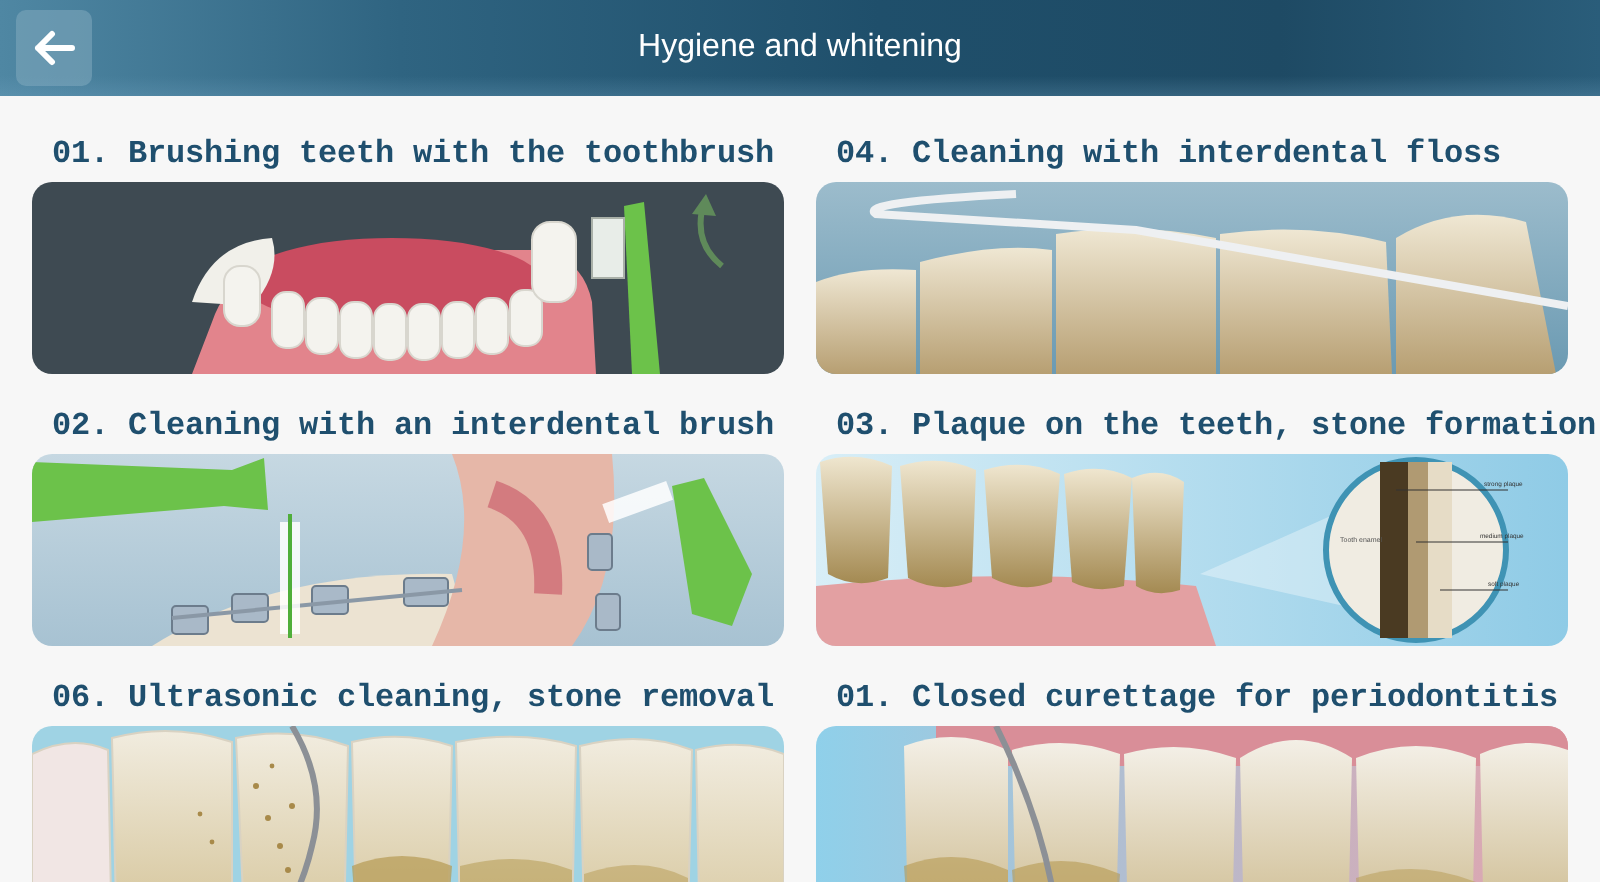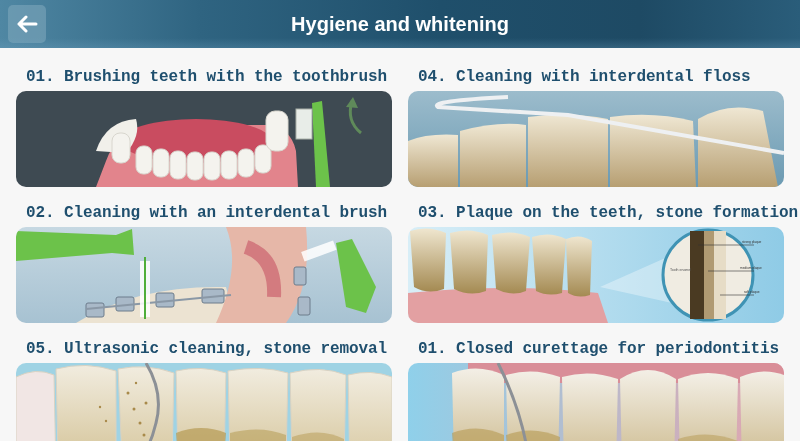--- a/index.html
+++ b/index.html
@@ -12,21 +12,21 @@
     content: ""; position: absolute; left: 0; right: 0; bottom: 0; height: 10px;
     background: linear-gradient(180deg, rgba(255,255,255,0) 0%, rgba(120,170,200,0.25) 100%);
   }
   .back-btn {
     position: absolute; left: 8px; top: 5px; width: 38px; height: 38px;
     border-radius: 5px; background: rgba(130,170,190,0.55);
     display: flex; align-items: center; justify-content: center; cursor: pointer;
   }
   .title {
     position: absolute; left: 0; right: 0; top: 0; height: 48px; line-height: 48px;
-    text-align: center; color: #ffffff; font-size: 20px; font-weight: bold;
+    text-align: center; color: #ffffff; font-size: 16px; font-weight: normal;
   }
   .grid { position: absolute; left: 0; top: 48px; width: 800px; height: 393px; }
   .card { position: absolute; width: 376px; cursor: pointer; }
   .card-title {
     height: 26px; line-height: 26px; font-size: 16px; color: #1f4f6e; font-weight: bold;
     padding-left: 10px; white-space: nowrap; letter-spacing: -0.1px; font-family: Liberation Mono, monospace;
   }
   .card-img {
     position: absolute; top: 27px; left: 0; width: 376px; height: 96px;
     border-radius: 10px; overflow: hidden;
@@ -172,21 +172,21 @@
         <line x1="312" y1="68" x2="346" y2="68" stroke="#333" stroke-width="0.6"></line>
         <text x="262" y="44" font-size="3.5" fill="#555" font-family="Liberation Sans, sans-serif">Tooth enamel</text>
         <text x="334" y="16" font-size="3.2" fill="#333" font-family="Liberation Sans, sans-serif">strong plaque</text>
         <text x="332" y="42" font-size="3.2" fill="#333" font-family="Liberation Sans, sans-serif">medium plaque</text>
         <text x="336" y="66" font-size="3.2" fill="#333" font-family="Liberation Sans, sans-serif">soft plaque</text>
       </svg>
     </div>
   </div>
 
   <div class="card c5">
-    <div class="card-title">05. Ultrasonic cleaning, stone removal</div>
+    <div class="card-title">06. Ultrasonic cleaning, stone removal</div>
     <div class="card-img">
       <svg width="376" height="110" viewBox="0 0 376 110">
         <defs>
           <linearGradient id="tooth5" x1="0" y1="0" x2="0" y2="1">
               <stop offset="0" stop-color="#f1ecdf"></stop>
               <stop offset="1" stop-color="#d6c69c"></stop>
             </linearGradient>
         </defs>
         <rect width="376" height="110" fill="#9fd3e4"></rect>
         <rect y="80" width="376" height="30" fill="#e8a4aa"></rect>

